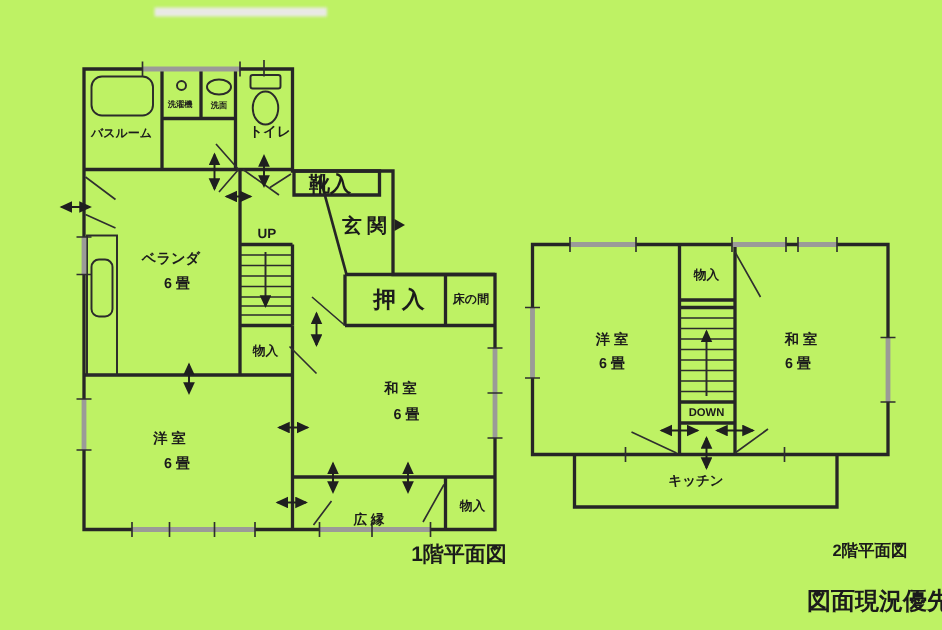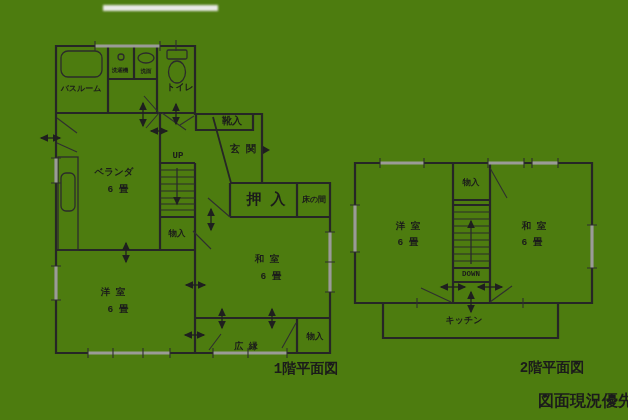--- a/index.html
+++ b/index.html
@@ -1,19 +1,19 @@
 <!DOCTYPE html>
 <html><head>
 <meta charset="utf-8">
 <style>
   html,body{margin:0;padding:0;background:#ffffff;}
   .canvas{
     position:relative;width:628px;height:420px;
-    background:#4d7c0f;overflow:hidden;
-    font-family:Liberation Mono, monospace;
+    background:#bef264;overflow:hidden;
+    font-family:Liberation Sans, sans-serif;
   }
   .plan-svg{position:absolute;left:0;top:0;}
   .lbl{
     position:absolute;transform:translate(-50%,-50%);
     white-space:nowrap;color:#1b1b1b;font-weight:600;line-height:1;
   }
   .lbl.bold{font-weight:700;}
   .smudge{
     position:absolute;left:103px;top:5px;width:115px;height:6px;
     background:#e9e9e6;filter:blur(1px);
@@ -136,22 +136,22 @@
         <path d="M350,205 H360 M350,252 H360 M587,225 H597 M587,268 H597"></path>
         <path d="M417,298 V308 M523,298 V308"></path>
       </g>
     </g>
   </svg>
 
   <div class="lbl" style="left:81px;top:89px;font-size:8px">バスルーム</div>
   <div class="lbl" style="left:120px;top:71px;font-size:5.5px">洗濯機</div>
   <div class="lbl" style="left:146px;top:72px;font-size:5.5px">洗面</div>
   <div class="lbl" style="left:180px;top:88px;font-size:9px">トイレ</div>
-  <div class="lbl" style="left:232px;top:122px;font-size:10px">靴入</div>
-  <div class="lbl" style="left:243px;top:150px;font-size:10px">玄 関</div>
+  <div class="lbl" style="left:220px;top:122px;font-size:14px">靴入</div>
+  <div class="lbl" style="left:243px;top:150px;font-size:13px">玄 関</div>
   <div class="lbl" style="left:114px;top:173px;font-size:9.5px">ベランダ</div>
   <div class="lbl" style="left:118px;top:190px;font-size:9.5px">6 畳</div>
   <div class="lbl bold" style="left:178px;top:156px;font-size:9px">UP</div>
   <div class="lbl" style="left:177px;top:234px;font-size:8.5px">物入</div>
   <div class="lbl" style="left:266px;top:200px;font-size:15px">押 入</div>
   <div class="lbl" style="left:314px;top:200px;font-size:8px">床の間</div>
   <div class="lbl" style="left:267px;top:260px;font-size:9.5px">和 室</div>
   <div class="lbl" style="left:271px;top:277px;font-size:9.5px">6 畳</div>
   <div class="lbl" style="left:113px;top:293px;font-size:9.5px">洋 室</div>
   <div class="lbl" style="left:118px;top:310px;font-size:9.5px">6 畳</div>
@@ -159,17 +159,17 @@
   <div class="lbl" style="left:315px;top:337px;font-size:8.5px">物入</div>
   <div class="lbl bold" style="left:306px;top:369px;font-size:14px">1階平面図</div>
 
   <div class="lbl" style="left:471px;top:183px;font-size:8.5px">物入</div>
   <div class="lbl" style="left:408px;top:227px;font-size:9.5px">洋 室</div>
   <div class="lbl" style="left:408px;top:243px;font-size:9.5px">6 畳</div>
   <div class="lbl" style="left:534px;top:227px;font-size:9.5px">和 室</div>
   <div class="lbl" style="left:532px;top:243px;font-size:9.5px">6 畳</div>
   <div class="lbl bold" style="left:471px;top:275px;font-size:7.5px">DOWN</div>
   <div class="lbl" style="left:464px;top:321px;font-size:9px">キッチン</div>
-  <div class="lbl bold" style="left:552px;top:368px;font-size:14px">2階平面図</div>
+  <div class="lbl bold" style="left:580px;top:368px;font-size:11px">2階平面図</div>
 
   <div class="lbl bold" style="left:586px;top:402px;font-size:16px">図面現況優先</div>
 
 </div>
 
 </body></html>

